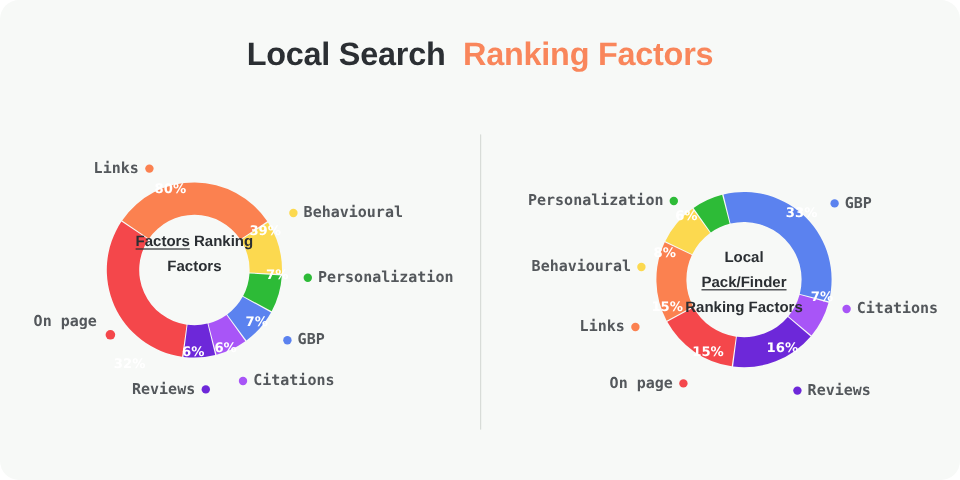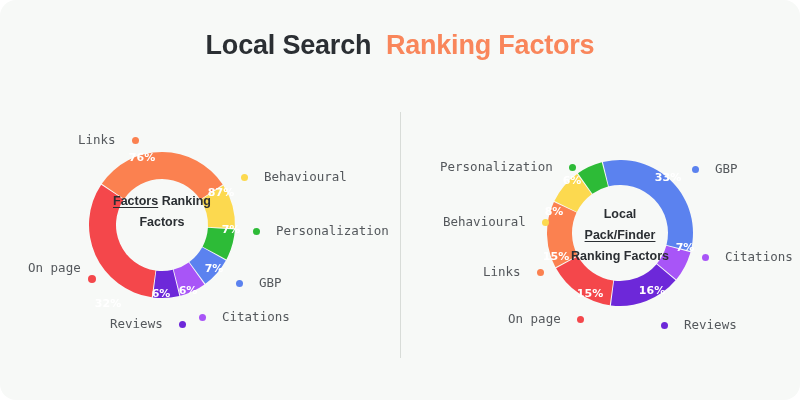--- a/index.html
+++ b/index.html
@@ -58,21 +58,22 @@
 
   .lbl {
     position: absolute;
     font-family: "DejaVu Sans Mono", "Liberation Mono", monospace;
     font-size: 12.5px;
     color: #54585c;
     white-space: nowrap;
     line-height: 14px;
     display: flex;
     align-items: center;
-    gap: 16px;
+    gap: 5px;
+    font-weight: bold;
   }
   .dot {
     display: inline-block;
     width: 7px;
     height: 7px;
     border-radius: 50%;
     flex: 0 0 auto;
   }
 
   .ctr {
@@ -121,22 +122,22 @@
           <path d="M 151.7314109905135 297.2741729786945 A 73 73 0 0 1 101.16151904305485 184.6554931266793 L 123.6634229586373 199.57743402503078 A 46 46 0 0 0 155.5293822679948 270.54262954821843 Z" fill="#f4474b"></path>
         </g>
     </svg>
   </div>
 
   <div class="ctr" style="left:97px; top:191px; width:130px;">
     <div><span class="u">Factors</span><span> Ranking</span></div>
     <div>Factors</div>
   </div>
 
-  <div class="pct" style="left:142px; top:157px;">76%</div>
-  <div class="pct" style="left:221px; top:192px;">87%</div>
+  <div class="pct" style="left:142px; top:157px;">80%</div>
+  <div class="pct" style="left:221px; top:192px;">39%</div>
   <div class="pct" style="left:231px; top:229px;">7%</div>
   <div class="pct" style="left:214px; top:268px;">7%</div>
   <div class="pct" style="left:188px; top:290px;">6%</div>
   <div class="pct" style="left:161px; top:293px;">6%</div>
   <div class="pct" style="left:108px; top:267px;margin-top:36px;">32%</div>
 
   <div class="lbl" style="left:78px; top:133px;">
     <span>Links</span>
     <span class="dot" style="background:#fb8150"></span>
   </div>

